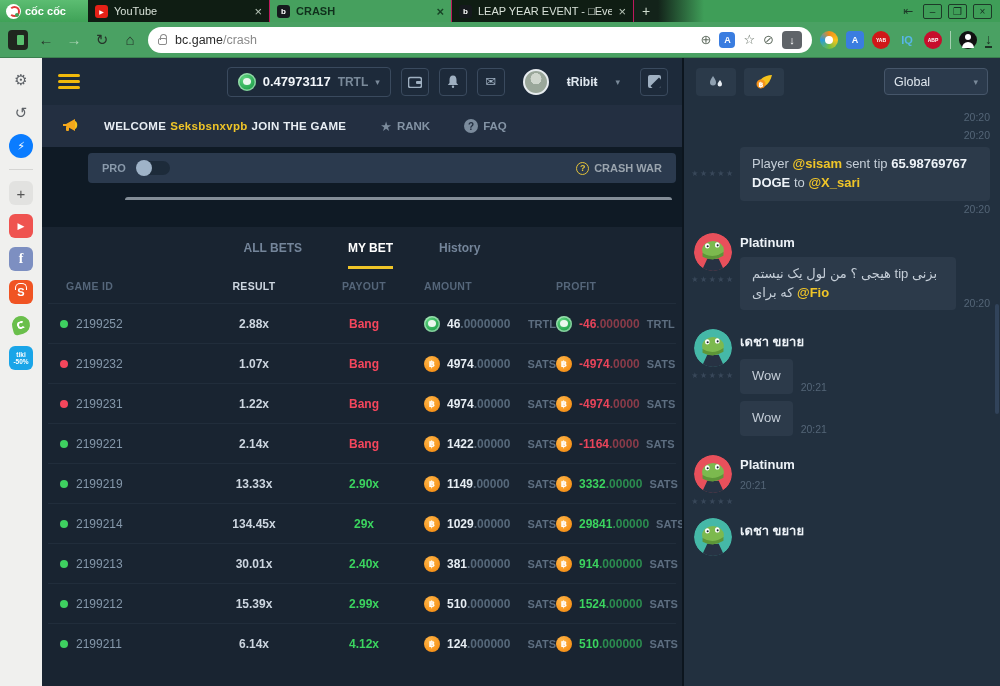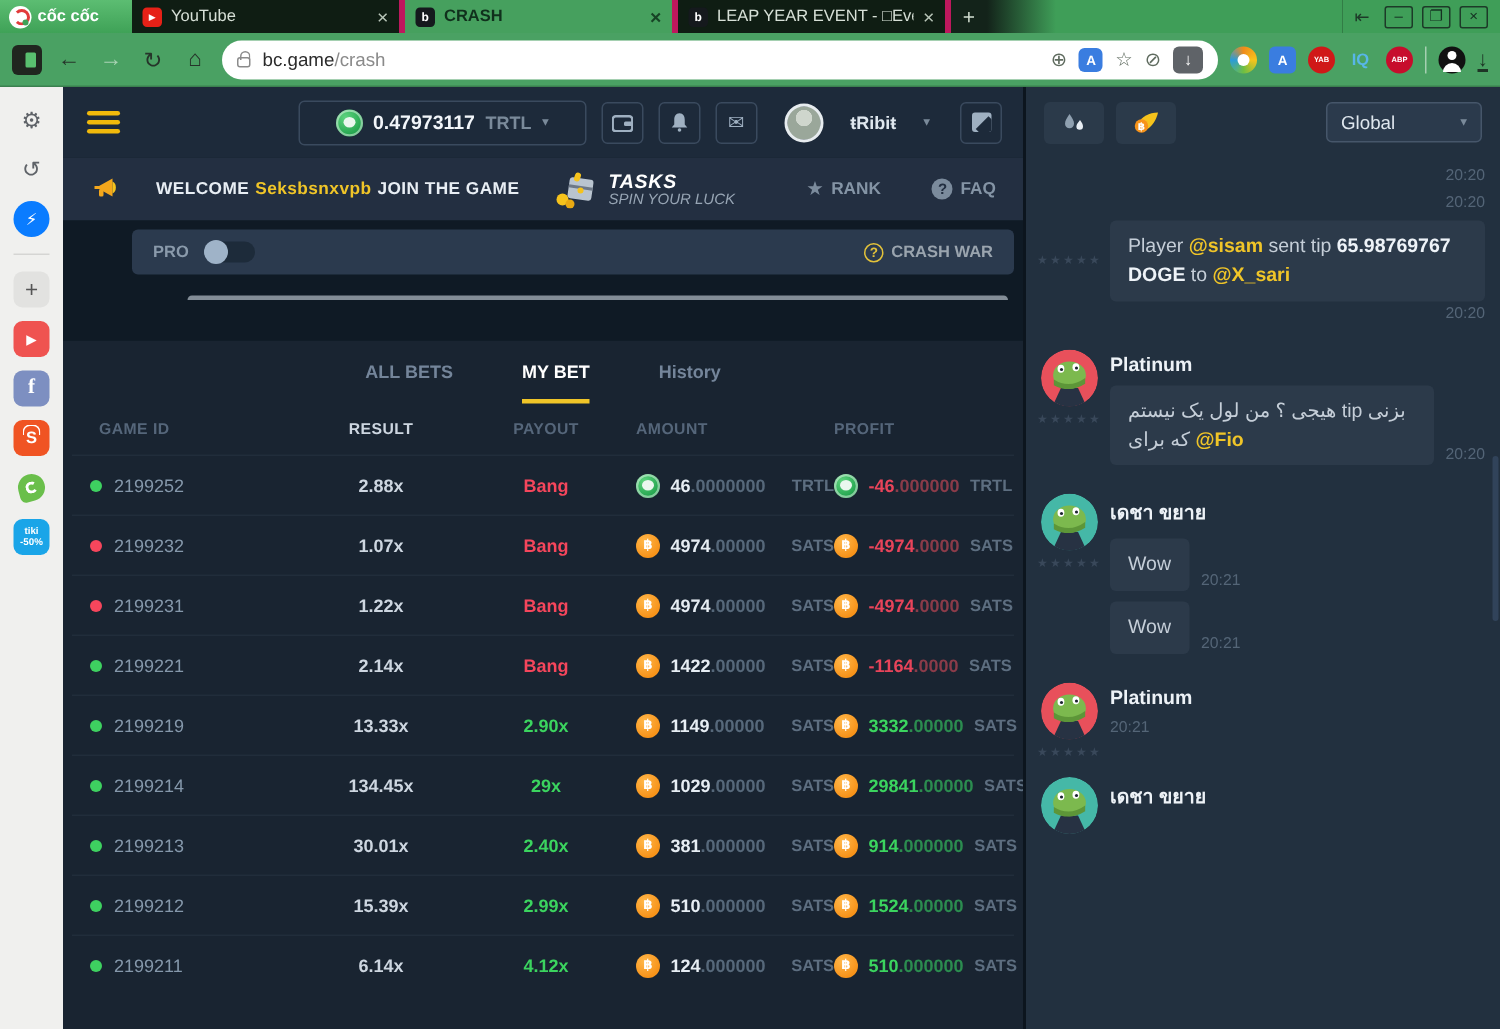--- a/index.html
+++ b/index.html
@@ -5,21 +5,21 @@
   *{margin:0;padding:0;box-sizing:border-box}
   html,body{width:1000px;height:686px;overflow:hidden;background:#101b26;
     font-family:"Liberation Sans","DejaVu Sans",sans-serif;-webkit-font-smoothing:antialiased}
   
   .tabstrip{height:22px;display:flex;align-items:stretch;background:#0d1b11}
   .brand{width:88px;background:linear-gradient(180deg,#5cbd72,#3fa257);display:flex;align-items:center;gap:4px;padding:0 6px;flex:none}
   .brand .logo{width:15px;height:15px;border-radius:50%;background:#fff;position:relative;flex:none}
   .brand .logo::before{content:"";position:absolute;left:3px;top:2px;width:7px;height:7px;border:2px solid #e23b3b;border-radius:50%;border-left-color:transparent}
   .brand .logo::after{content:"";position:absolute;right:2px;bottom:2px;width:4px;height:4px;background:#3fa257;border-radius:50%}
   .brand b{color:#fff;font-size:11px;white-space:nowrap}
-  .tab{width:182px;display:flex;align-items:center;gap:6px;padding:0 7px;font-size:11px;color:#d7e0d7;background:#0f1d13;border-right:4px solid #be185d;flex:none;min-width:0}
+  .tab{width:182px;display:flex;align-items:center;gap:6px;padding:0 7px;font-size:11px;color:#d7e0d7;background:#0f1d13;border-right:1px solid #be185d;flex:none;min-width:0}
   .tab.active{background:#46a05e;color:#10301c;font-weight:bold}
   .tab .title{flex:1;overflow:hidden;white-space:nowrap;text-overflow:clip}
   .tab .close{font-size:13px;line-height:1;color:#b9c6b9;cursor:pointer}
   .tab.active .close{color:#174326}
   .fav{width:13px;height:13px;border-radius:3px;display:flex;align-items:center;justify-content:center;flex:none;font-size:8px;font-weight:bold}
   .fav.yt{background:#e62117;color:#fff;font-size:6px}
   .fav.bc{background:#15191d;color:#fff}
   .newtab{width:24px;display:flex;align-items:center;justify-content:center;color:#cfdccf;background:#13231a;font-size:14px;flex:none}
   .strip-spacer{flex:1;background:linear-gradient(90deg,#13231a 0px,#3f9e58 46px)}
   .winctl{display:flex;align-items:center;gap:6px;background:#3f9e58;padding:0 8px}
@@ -63,21 +63,21 @@
   .aico.cc{background:transparent}
   .aico.cc .leaf{width:18px;height:18px;background:#6abf4b;border-radius:50% 50% 50% 4px;position:relative;transform:rotate(-15deg)}
   .aico.cc .leaf::after{content:"";position:absolute;inset:5px;border:2px solid #fff;border-radius:50%;border-right-color:transparent}
   .aico.tiki{background:#1aa5e8;color:#fff;font-weight:bold;font-size:6.5px;flex-direction:column;line-height:1.1}
   
   .site{flex:1;display:flex;min-width:0}
   .pane{width:640px;flex:none;display:flex;flex-direction:column;background:#0f1a25}
   .site-header{height:47px;background:#1d2a3a;display:flex;align-items:center;padding:0 14px 0 16px;gap:10px}
   .burger{width:22px;display:flex;flex-direction:column;gap:3px;cursor:pointer}
   .burger i{height:3px;background:#f0b90b;border-radius:2px}
-  .balance{margin-left:auto;height:30px;border:1px solid #3a4a5e;border-radius:4px;display:flex;align-items:center;gap:7px;padding:0 24px;cursor:pointer}
+  .balance{margin-left:auto;height:30px;border:1px solid #3a4a5e;border-radius:4px;display:flex;align-items:center;gap:7px;padding:0 10px;cursor:pointer}
   .balance .amt{color:#f2f6fa;font-weight:bold;font-size:13px}
   .balance .cur{color:#7a8a9a;font-size:12px}
   .caret{color:#7a8a9a;font-size:9px}
   .hbtn{width:28px;height:28px;border:1px solid #3a4a5e;border-radius:4px;display:flex;align-items:center;justify-content:center;color:#9fb0c1;cursor:pointer;font-size:13px}
   .userblk{display:flex;align-items:center;gap:18px;margin-left:8px;cursor:pointer}
   .uava{width:26px;height:26px;border-radius:50%;background:radial-gradient(circle at 50% 35%,#cfd6cd 0 30%,#9aa79a 31% 100%);border:2px solid #e7ecef}
   .uname{color:#dfe7ee;font-size:12px;font-weight:bold}
   .chatbtn{margin-left:10px}
   .bubbleic{width:13px;height:13px;background:#9fb0c1;border-radius:2px;position:relative;overflow:hidden}
   .bubbleic::after{content:"";position:absolute;right:-4px;bottom:-4px;width:12px;height:12px;background:#1d2a3a;transform:rotate(45deg)}
@@ -272,34 +272,20 @@
         <svg width="20" height="16" viewBox="0 0 20 16">
             <path d="M1 6 L4 6 L13 1 L13 13 L4 8 L1 8 Z" fill="#f3a71c"></path>
             <path d="M13 3 C16 4 16 10 13 11 Z" fill="#f6c31c"></path>
             <rect x="4" y="8" width="3" height="5" rx="1" fill="#f3a71c"></rect>
           </svg>
         <span class="welcome">
           <span>WELCOME</span>
           <span class="pl">Seksbsnxvpb</span>
           <span>JOIN THE GAME</span>
         </span>
-        <span class="tasks">
-          <svg width="30" height="26" viewBox="0 0 30 26">
-              <circle cx="7" cy="20" r="4" fill="#f6c31c"></circle>
-              <circle cx="12" cy="23" r="3" fill="#e8a912"></circle>
-              <rect x="11" y="6" width="16" height="14" rx="2" fill="#b9c4cf" transform="rotate(8 19 13)"></rect>
-              <rect x="11" y="11" width="16" height="2" fill="#6d7886" transform="rotate(8 19 13)"></rect>
-              <circle cx="19" cy="14" r="2" fill="#f6c31c"></circle>
-              <rect x="15" y="2" width="4" height="6" rx="2" fill="#f6c31c" transform="rotate(20 17 5)"></rect>
-            </svg>
-          <span class="tx">
-              <b>TASKS</b>
-              <i>SPIN YOUR LUCK</i>
-            </span>
-        </span>
         <span class="bnr-link">
             <span class="st">★</span>
             <span>RANK</span>
           </span>
         <span class="bnr-link">
             <span class="qmark">?</span>
             <span>FAQ</span>
           </span>
       </div>
 

